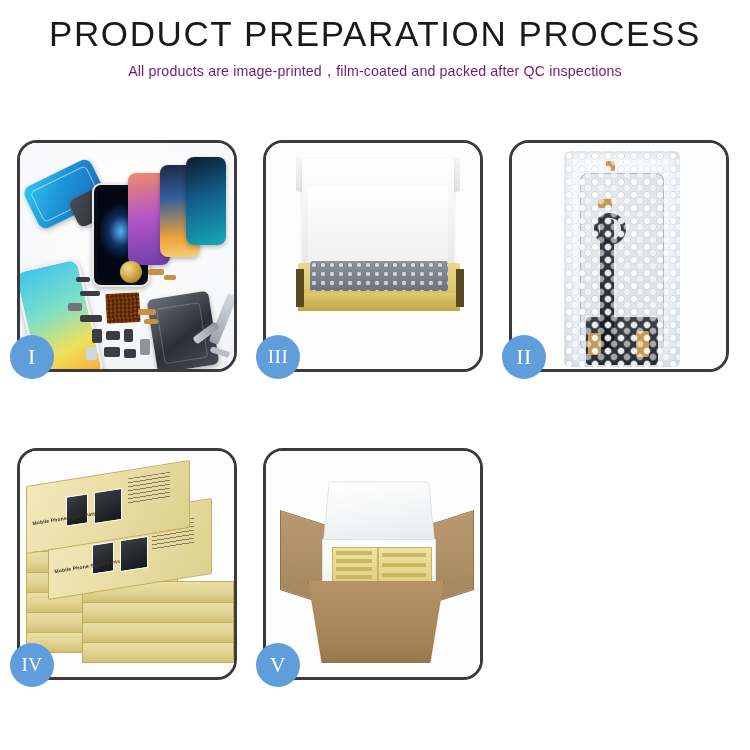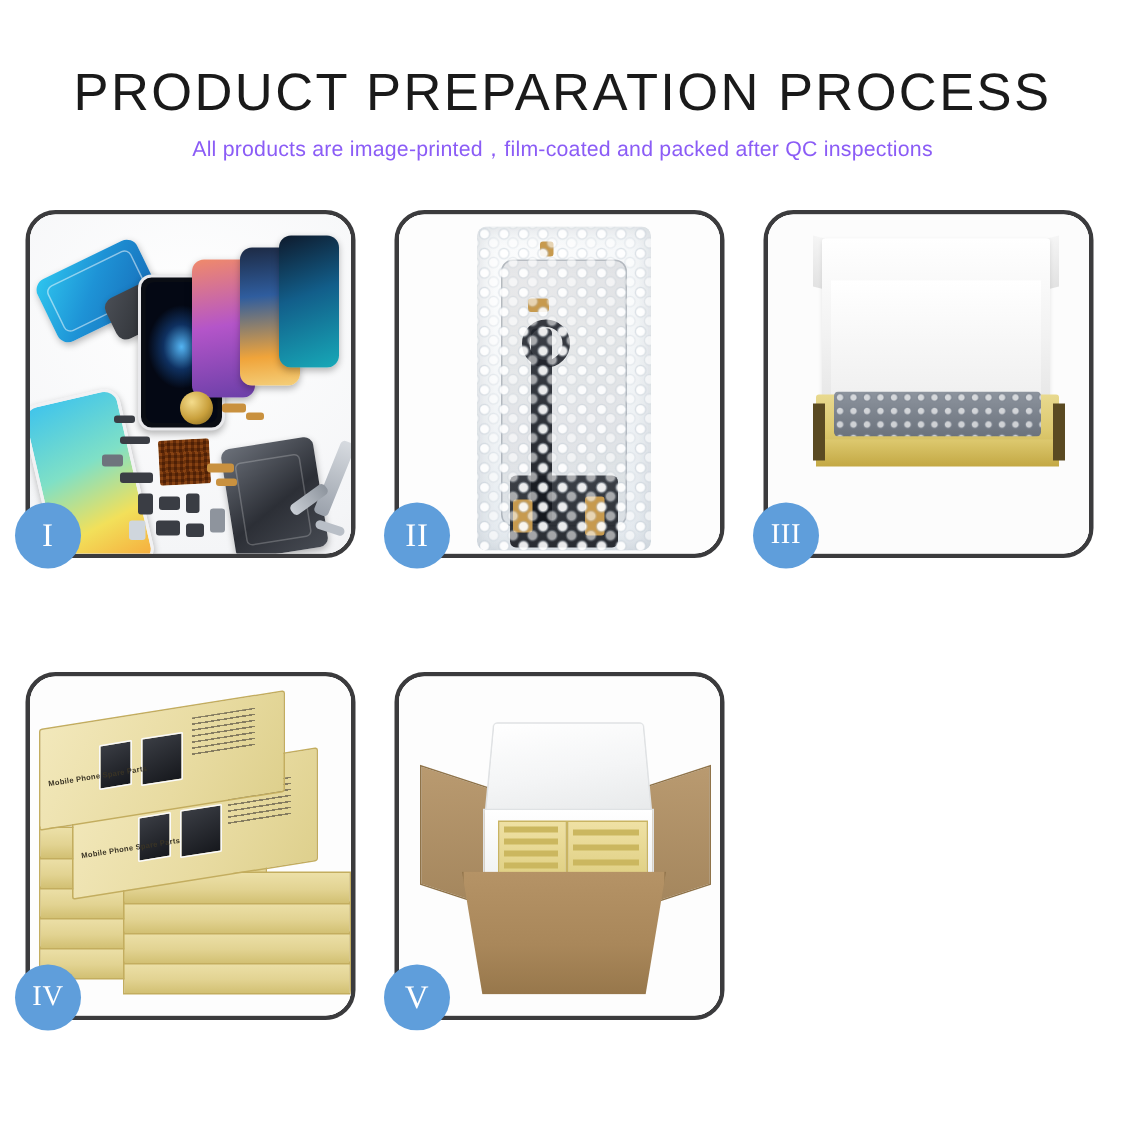--- a/index.html
+++ b/index.html
@@ -17,40 +17,40 @@
 
   .page {
     position: relative;
     width: 750px;
     height: 750px;
     background: #ffffff;
   }
 
   
   .header {
-    padding-top: 44px;
+    padding-top: 16px;
     text-align: center;
   }
   .title {
     font-family: "Liberation Sans", sans-serif;
     font-size: 35px;
     font-weight: 400;
     letter-spacing: 1.6px;
     color: #1a1a1a;
     line-height: 1.05;
     margin: 0;
     white-space: nowrap;
   }
   .subtitle {
     margin: 9px 0 0 0;
     font-family: "Liberation Sans", sans-serif;
     font-size: 14.2px;
     font-weight: 400;
     letter-spacing: 0.15px;
-    color: #8b5cf6;
+    color: #701a75;
     white-space: nowrap;
   }
 
   
   .grid {
     position: absolute;
     left: 17px;
     top: 140px;
     width: 716px;
     display: grid;
@@ -457,20 +457,39 @@
           <div class="tool-c"></div>
         </div>
       </div>
       <div class="badge">
         <span>I</span>
       </div>
     </div>
 
     <div class="panel">
       <div class="panel-inner">
+        <div class="scene-box3">
+          <div class="b3-lid-left"></div>
+          <div class="b3-lid-right"></div>
+          <div class="b3-lid"></div>
+          <div class="b3-foam"></div>
+          <div class="b3-tray"></div>
+          <div class="b3-wrap"></div>
+          <div class="b3-tray-front"></div>
+          <div class="b3-endL"></div>
+          <div class="b3-endR"></div>
+        </div>
+      </div>
+      <div class="badge wide">
+        <span>III</span>
+      </div>
+    </div>
+
+    <div class="panel">
+      <div class="panel-inner">
         <div class="scene-bubble">
           <div class="bubble-bag">
             <div class="inner-part"></div>
             <div class="black-base"></div>
             <div class="flex-strip"></div>
             <div class="flex-loop"></div>
             <div class="gold-tab gt1"></div>
             <div class="gold-tab gt2"></div>
             <div class="gold-tab gt3"></div>
             <div class="gold-tab gt4"></div>
@@ -479,39 +498,20 @@
           </div>
         </div>
       </div>
       <div class="badge">
         <span>II</span>
       </div>
     </div>
 
     <div class="panel">
       <div class="panel-inner">
-        <div class="scene-box3">
-          <div class="b3-lid-left"></div>
-          <div class="b3-lid-right"></div>
-          <div class="b3-lid"></div>
-          <div class="b3-foam"></div>
-          <div class="b3-tray"></div>
-          <div class="b3-wrap"></div>
-          <div class="b3-tray-front"></div>
-          <div class="b3-endL"></div>
-          <div class="b3-endR"></div>
-        </div>
-      </div>
-      <div class="badge wide">
-        <span>III</span>
-      </div>
-    </div>
-
-    <div class="panel">
-      <div class="panel-inner">
         <div class="scene-stack">
 
           <div class="sbox" style="left:6px;  top:180px; width:150px; height:20px;"></div>
           <div class="sbox" style="left:6px;  top:160px; width:150px; height:20px;"></div>
           <div class="sbox" style="left:6px;  top:140px; width:150px; height:20px;"></div>
           <div class="sbox" style="left:6px;  top:120px; width:150px; height:20px;"></div>
           <div class="sbox" style="left:6px;  top:100px; width:150px; height:20px;"></div>
 
           <div class="sbox" style="left:62px; top:190px; width:150px; height:20px;"></div>
           <div class="sbox" style="left:62px; top:170px; width:150px; height:20px;"></div>

